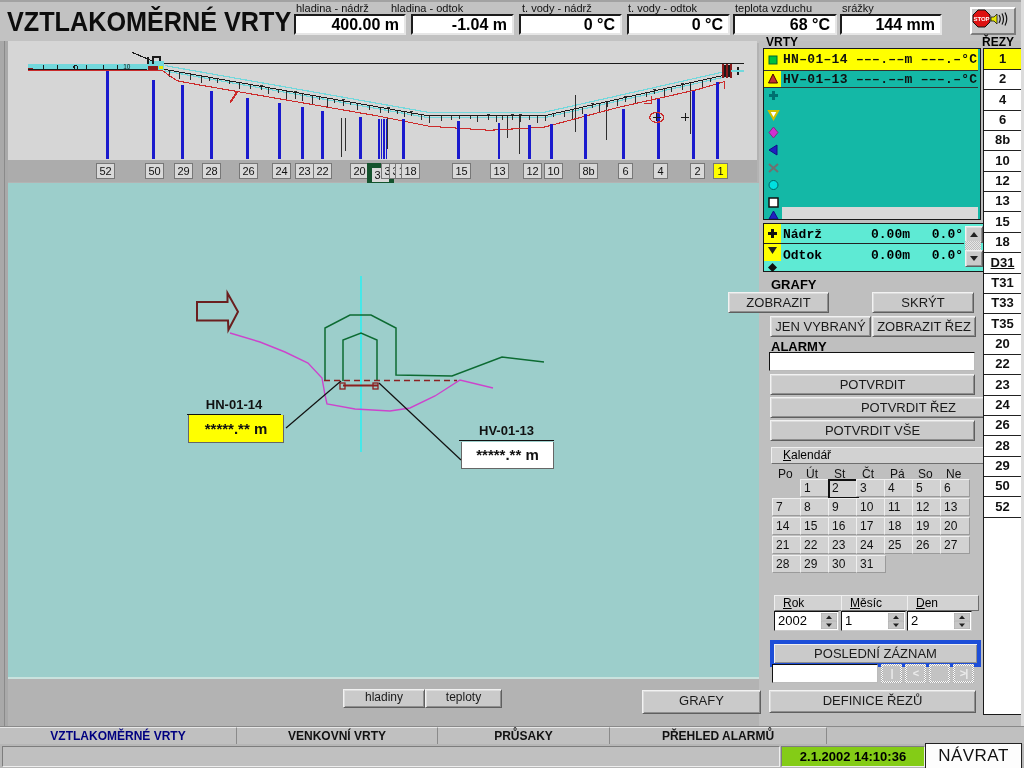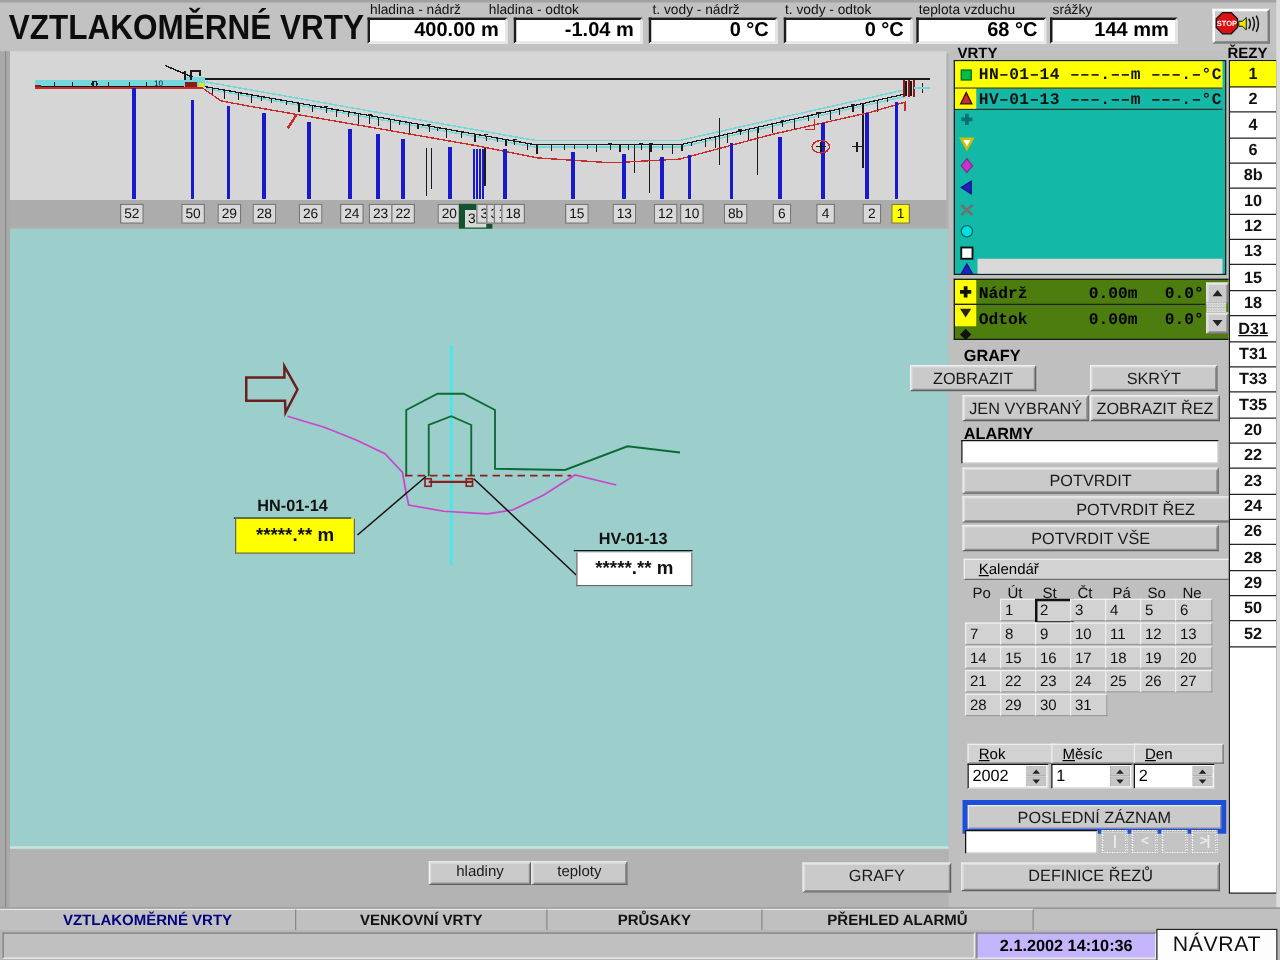--- a/index.html
+++ b/index.html
@@ -264,21 +264,21 @@
     <path d="M5 62 L14 62 L9.5 70 Z" fill="#ffffff" stroke="#d0c000" stroke-width="2"></path>
     <path d="M9.5 78 L14 83.5 L9.5 89 L5 83.5 Z" fill="#d030d0" stroke="#803080" stroke-width="1"></path>
     <path d="M13 96 L13 106 L5 101 Z" fill="#2020c0" stroke="#118" stroke-width="1"></path>
     <path d="M5 115 L14 123 M14 115 L5 123" stroke="#707070" stroke-width="2"></path>
     <circle cx="9.5" cy="136" r="4.5" fill="#00e0e0" stroke="#066" stroke-width="1"></circle>
     <rect x="5" y="149" width="9" height="9" fill="#fff" stroke="#111" stroke-width="1.5"></rect>
     <path d="M9.5 162 L14 170 L5 170 Z" fill="#2020c0" stroke="#118" stroke-width="1"></path>
   </svg>
 </div>
 
-<div class="abs" id="lowlist" style="left:763px;top:223px;width:219px;height:47px;background:#4d7c0f;border:1px solid #1a1a1a;border-right:none;">
+<div class="abs" id="lowlist" style="left:763px;top:223px;width:219px;height:47px;background:#5eead4;border:1px solid #1a1a1a;border-right:none;">
   <div style="position:absolute;left:0;top:0;width:17px;height:19px;background:#ffff00;"></div>
   <div style="position:absolute;left:0;top:20px;width:17px;height:17px;background:#ffff00;"></div>
   <svg style="position:absolute;left:0;top:0;overflow:visible;" width="18" height="48" viewBox="0 0 18 48">
     <path d="M7 5 L10 5 L10 8 L13 8 L13 11 L10 11 L10 14 L7 14 L7 11 L4 11 L4 8 L7 8 Z" fill="#111"></path>
     <path d="M4 23 L13 23 L8.5 30 Z" fill="#222"></path>
     <path d="M8.5 39 L13 43.5 L8.5 48 L4 43.5 Z" fill="#111"></path>
   </svg>
   <div style="position:absolute;left:0;top:19px;width:200px;height:1px;background:#222;"></div>
   <div class="mono" style="position:absolute;left:19px;top:3px;font-size:13px;font-weight:bold;">Nádrž</div>
   <div class="mono" style="position:absolute;left:19px;top:24px;font-size:13px;font-weight:bold;">Odtok</div>
@@ -423,14 +423,14 @@
 
 <div class="abs" id="tabbar" style="left:0;top:726px;width:1024px;height:18px;background:#c0c0c0;border-top:1px solid #8a8a8a;">
 <div class="tab" style="left:0px;width:236px;color:#000080;">VZTLAKOMĚRNÉ VRTY</div>
 <div class="tab" style="left:237px;width:200px;color:#111;">VENKOVNÍ VRTY</div>
 <div class="tab" style="left:438px;width:171px;color:#111;">PRŮSAKY</div>
 <div class="tab" style="left:610px;width:216px;color:#111;">PŘEHLED ALARMŮ</div>
 </div>
 
 <div class="abs" id="statusbar" style="left:0;top:744px;width:1024px;height:24px;background:#b6b6b6;"></div>
 <div class="abs" style="left:2px;top:746px;width:776px;height:19px;background:#c0c0c0;border:1px solid;border-color:#7d7d7d #eee #eee #7d7d7d;"></div>
-<div class="abs bold" style="left:781px;top:746px;width:142px;height:19px;background:#c4b5fd;border:1px solid;border-color:#7d7d7d #eee #eee #7d7d7d;font-size:13px;text-align:center;line-height:19px;">2.1.2002 14:10:36</div>
+<div class="abs bold" style="left:781px;top:746px;width:142px;height:19px;background:#84cc16;border:1px solid;border-color:#7d7d7d #eee #eee #7d7d7d;font-size:13px;text-align:center;line-height:19px;">2.1.2002 14:10:36</div>
 <div class="abs" style="left:925px;top:743px;width:95px;height:24px;background:#fdfdfd;border:1px solid #222;font-size:17px;text-align:center;line-height:24px;color:#111;letter-spacing:0.5px;">NÁVRAT</div>
 
 </body></html>

